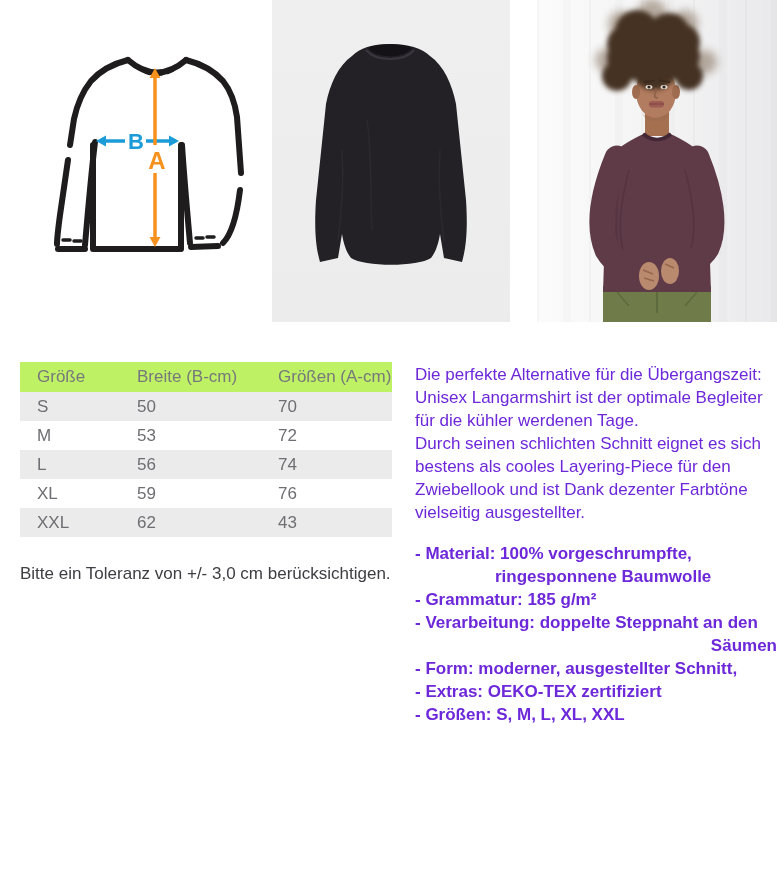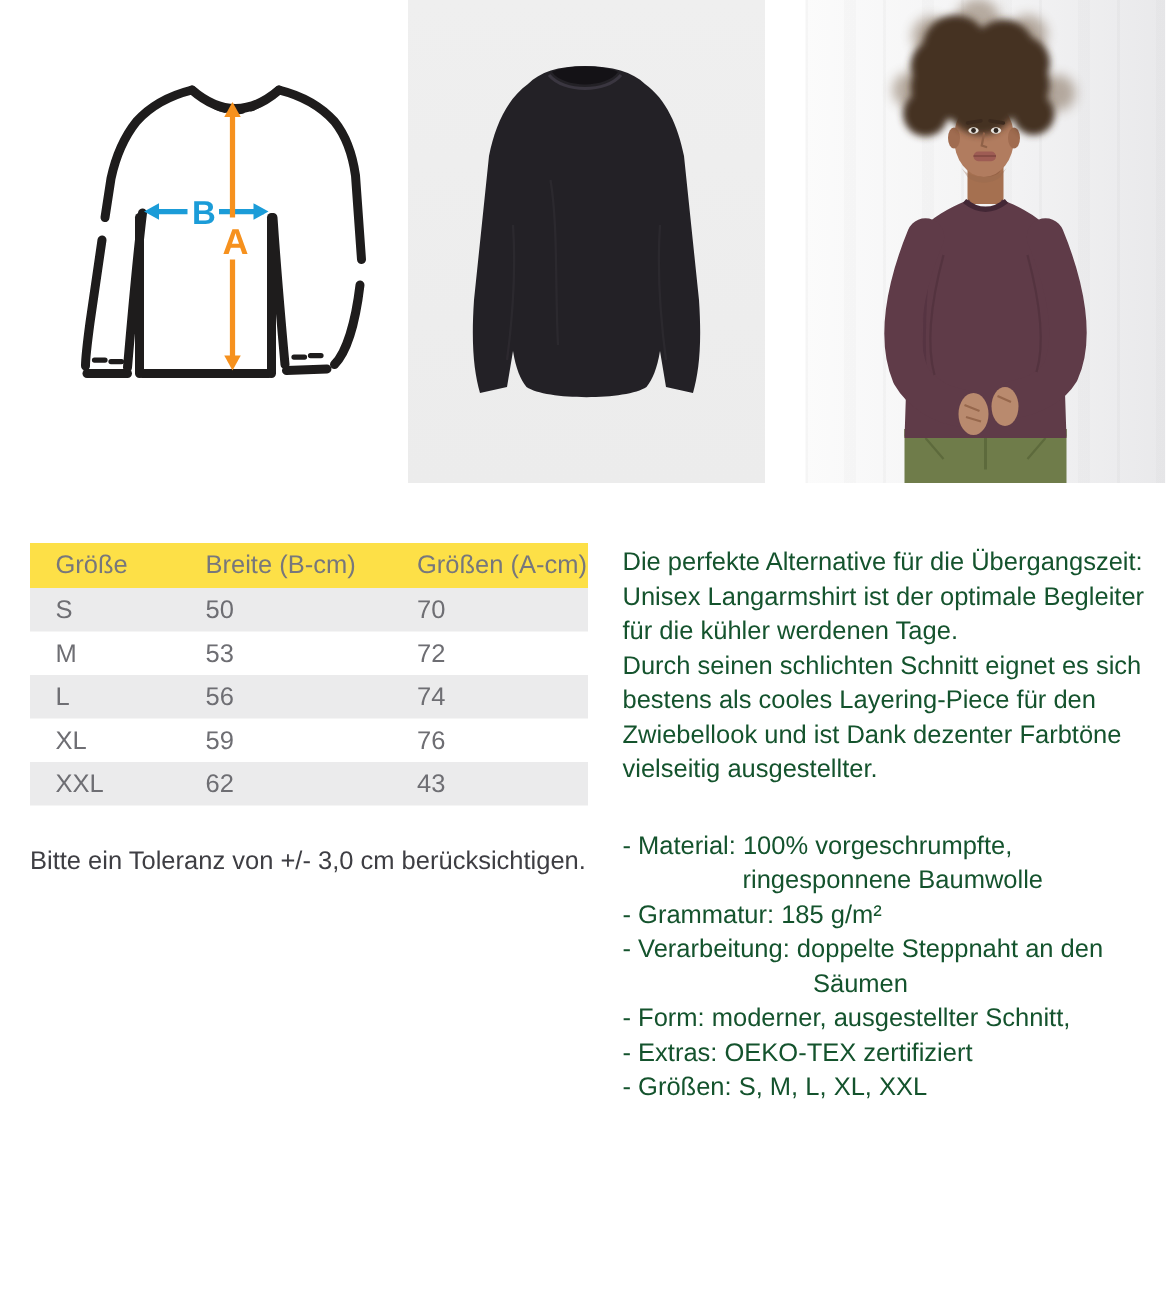--- a/index.html
+++ b/index.html
@@ -11,31 +11,31 @@
               background:linear-gradient(180deg,#efefef,#ececec);}
   .photo-model{position:absolute;left:537px;top:0;width:240px;height:322px;
                background:
                  repeating-linear-gradient(90deg, rgba(0,0,0,0.025) 0 2px, rgba(0,0,0,0) 2px 26px, rgba(0,0,0,0.015) 26px 34px, rgba(0,0,0,0) 34px 52px),
                  linear-gradient(90deg,#fbfbfb,#f3f3f4 55%,#e9e9eb);}
   .photo-flat svg,.photo-model svg,.diagram-box svg{display:block;}
   
   .size-table{position:absolute;left:20px;top:362px;width:372px;font-size:17px;color:#6e6e73;}
   .t-row{display:grid;grid-template-columns:100px 141px 1fr;align-items:center;
          height:29px;padding-left:17px;}
-  .t-head{height:30px;background:#fde047;color:#77777c;}
+  .t-head{height:30px;background:#bef264;color:#77777c;}
   .t-row.stripe{background:#ebebec;}
   
   .tolerance{position:absolute;left:20px;top:564px;width:390px;font-size:17px;color:#3e3e43;}
   
   .description{position:absolute;left:415px;top:363px;width:362px;
-               font-size:17px;line-height:23px;color:#14532d;}
-  .spec-block{margin-top:28px;}
+               font-size:17px;line-height:23px;color:#6d28d9;}
+  .spec-block{margin-top:18px;font-weight:bold;}
   .line{white-space:nowrap;}
   .ind-80{padding-left:80px;}
-  .ind-127{padding-left:127px;}
+  .ind-127{padding-left:127px;text-align:right;}
   .ind-55{padding-left:55px;}
   .arrow-label{font-weight:bold;font-family:"Liberation Sans","DejaVu Sans",sans-serif;}
 </style>
 </head>
 <body>
 
 <div class="page">
 
   <div class="diagram-box">
     <svg width="205" height="220" viewBox="0 0 205 220">

